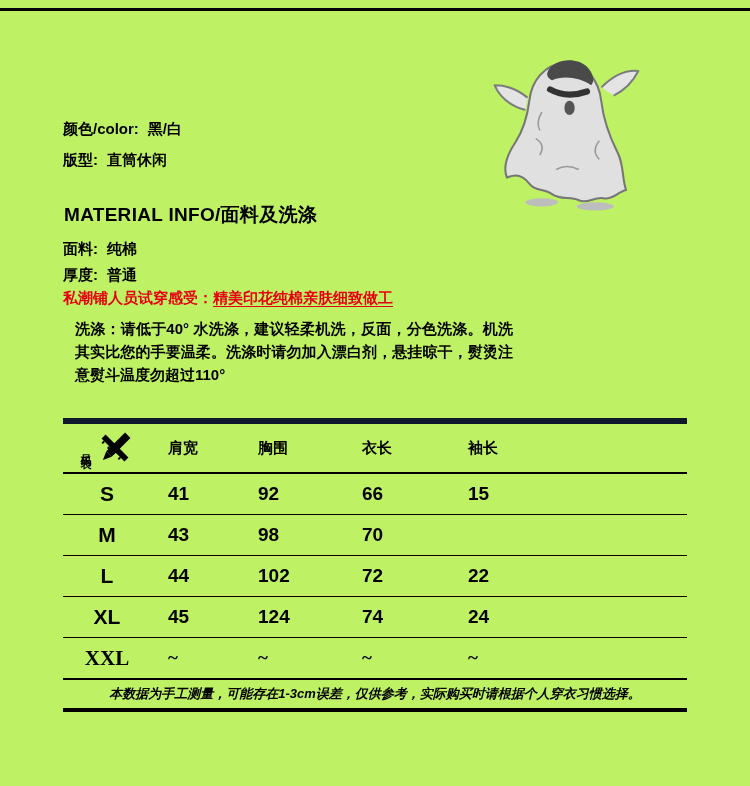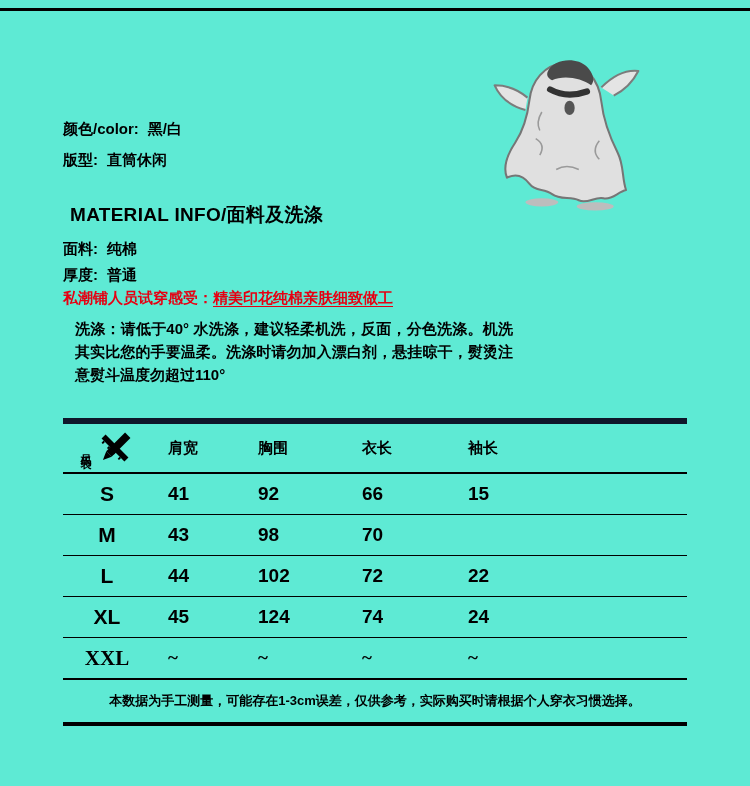--- a/index.html
+++ b/index.html
@@ -1,26 +1,26 @@
 <!DOCTYPE html>
 <html><head>
 <meta charset="utf-8">
 <style>
   html,body { margin:0; padding:0; background:#ffffff; }
   .page {
-    position:relative; width:750px; height:786px; background:#5eead4;
+    position:relative; width:750px; height:786px; background:#bef264;
     font-family:"Liberation Sans","DejaVu Sans",sans-serif; color:#000; overflow:hidden;
   }
   .top-rule { position:absolute; top:8px; left:0; width:750px; height:3px; background:#000; }
 
   .line { position:absolute; left:63px; font-size:15px; font-weight:700; white-space:nowrap; }
   .line .value { margin-left:9px; }
 
   .material-heading {
-    position:absolute; left:70px; top:202px;
+    position:absolute; left:64px; top:202px;
     font-size:19px; font-weight:800; letter-spacing:0.3px; white-space:nowrap;
   }
 
   .tryon { position:absolute; left:63px; top:289px; font-size:15px; font-weight:700; white-space:nowrap; }
   .tryon .hl { text-decoration:underline; text-underline-offset:3px; }
 
   .wash {
     position:absolute; left:63px; top:305px; width:438px;
     font-size:15px; font-weight:700; line-height:23px; text-align:justify;
   }
@@ -39,21 +39,21 @@
   .trow > div { padding-left:17px; }
   .trow > div:first-child { padding-left:0; text-align:center; }
   .trow.thead { height:48px; border-bottom:2px solid #000; font-size:15px; }
   .trow.data { font-size:19px; }
   .trow.data > div:first-child { font-size:21px; }
   .trow.data.last { border-bottom:2px solid #000;font-family:Liberation Serif, serif; }
   .icon-cell { display:flex; align-items:center; justify-content:center; gap:5px; height:100%; }
   .vlabel { writing-mode:vertical-rl; font-size:11px; font-weight:700; letter-spacing:2px; line-height:1; }
   .tfoot-note {
     display:flex; align-items:center; justify-content:center;
-    height:42px; font-size:13px; font-weight:700; white-space:nowrap;
+    height:28px; font-size:13px; font-weight:700; white-space:nowrap;font-style:italic;
   }
 </style>
 </head>
 <body>
 
 <div class="page">
 
   <div class="top-rule"></div>
 
   <div class="ghost-wrap">

